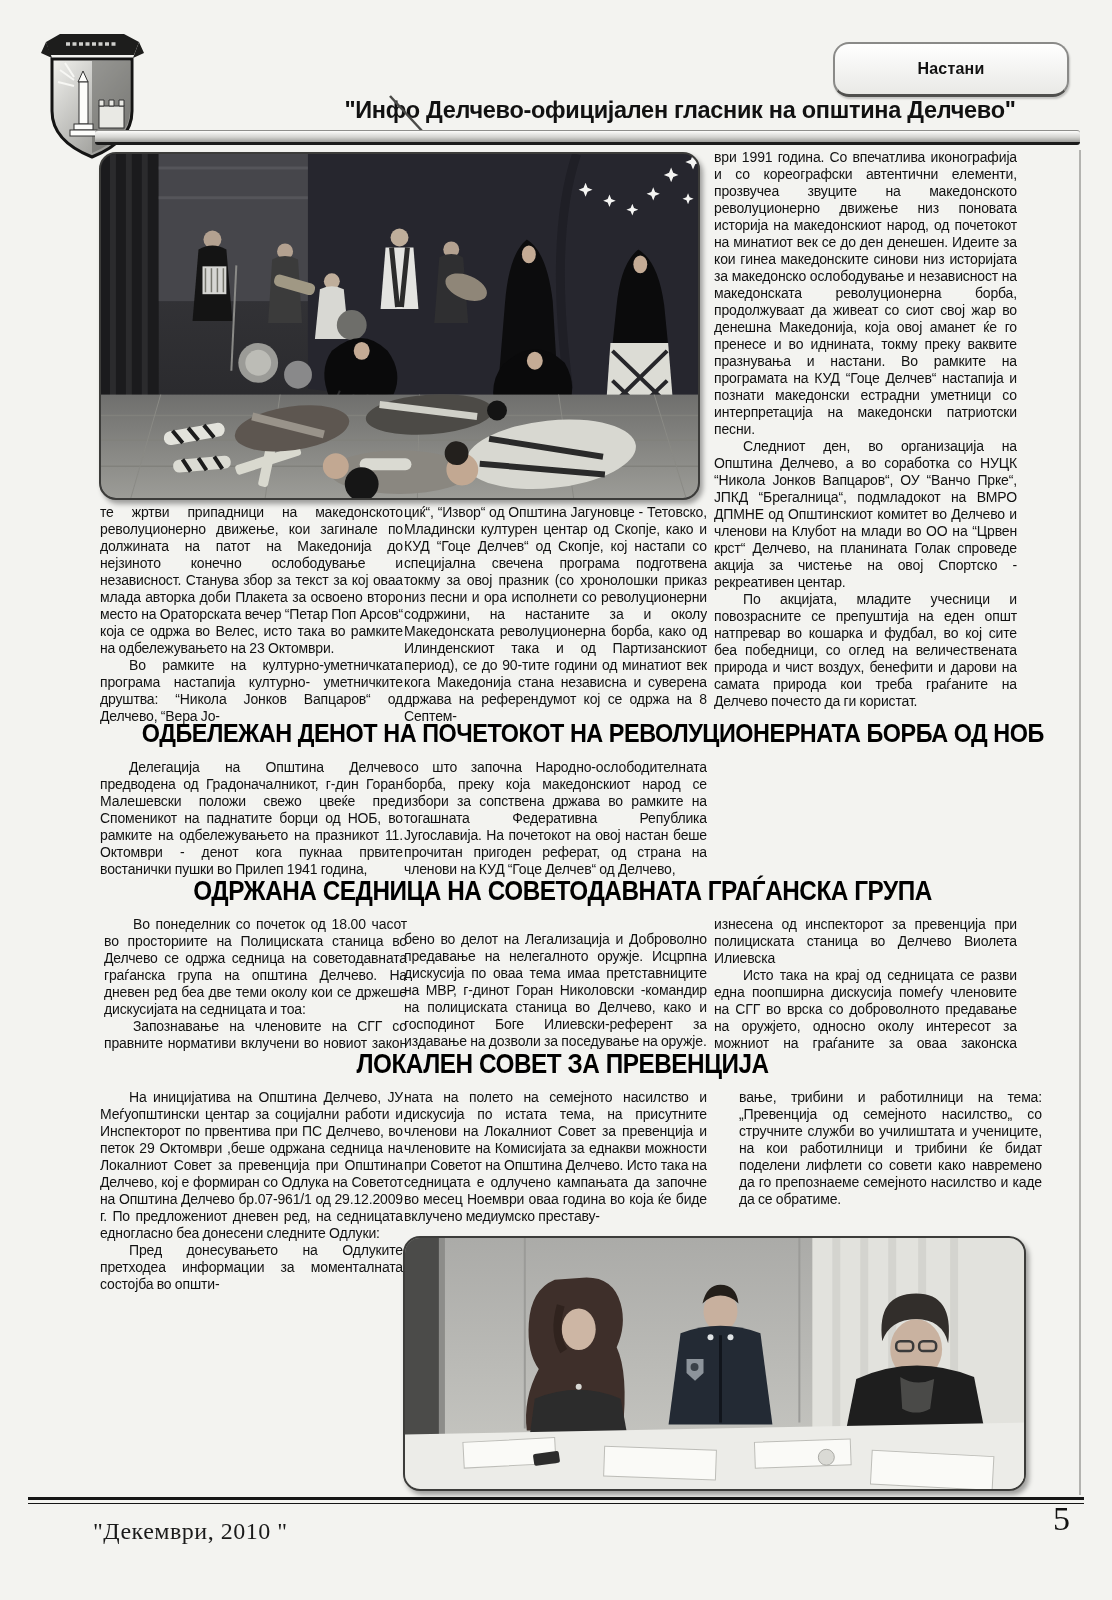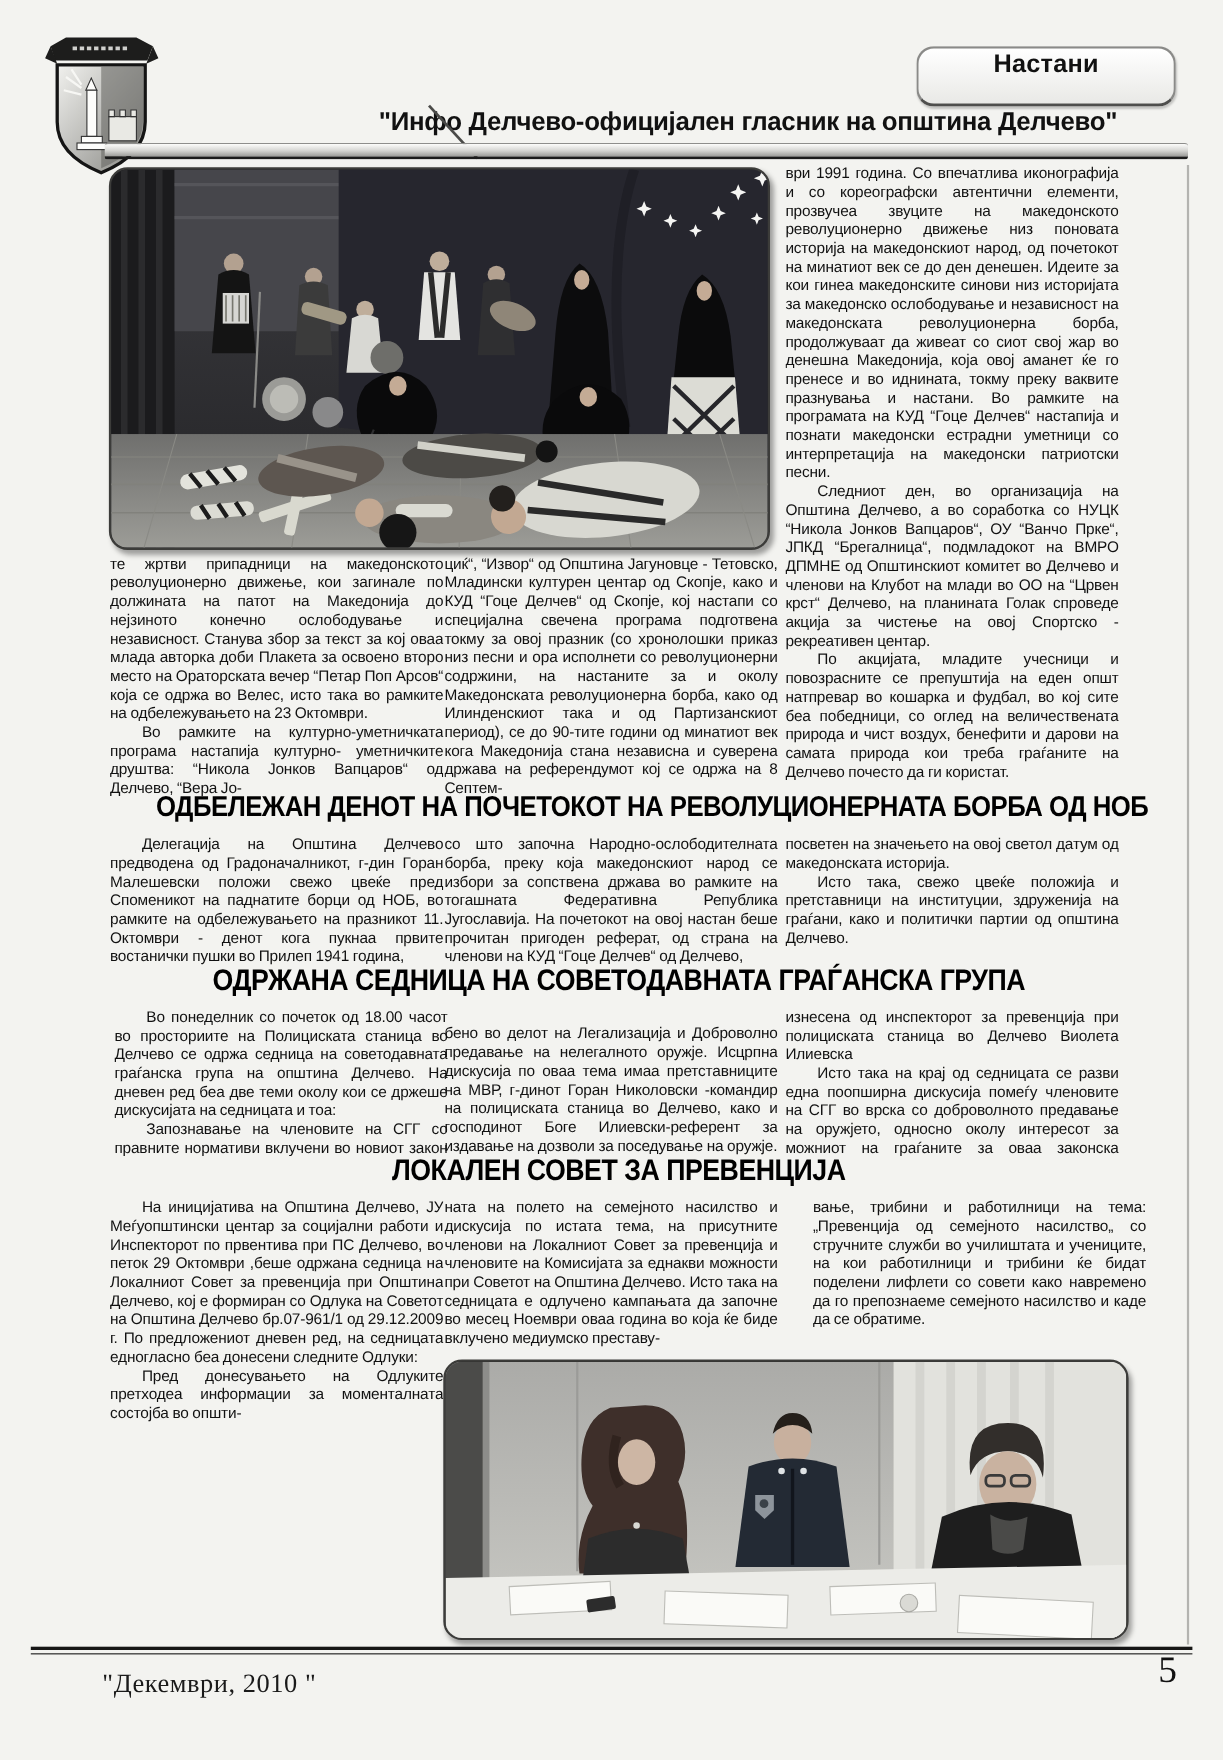--- a/index.html
+++ b/index.html
@@ -2,22 +2,22 @@
 <html><head>
 <meta charset="utf-8">
 <style>
   html,body{margin:0;padding:0;background:#777;}
   .page{position:relative;width:1112px;height:1600px;margin:0 auto;background:#f3f3f0;
         font-family:"Liberation Sans",sans-serif;color:#111;overflow:hidden;}
   
   .logo{position:absolute;left:40px;top:28px;width:105px;height:138px;}
   .badge{position:absolute;left:833px;top:42px;width:232px;height:50px;border-radius:16px;
          border:2px solid #8a8a88;border-bottom:3px solid #4f4f4d;
-         background:linear-gradient(#ffffff,#e9e9e6);display:flex;align-items:flex-start;justify-content:center;
-         font-size:23px;font-weight:bold;letter-spacing:0.2px;box-shadow:1px 2px 2px rgba(0,0,0,.2);}
+         background:linear-gradient(#ffffff,#e9e9e6);display:flex;align-items:center;justify-content:center;
+         font-size:16px;font-weight:bold;letter-spacing:0.2px;box-shadow:1px 2px 2px rgba(0,0,0,.2);}
   .masthead-title{position:absolute;left:330px;top:97px;width:700px;text-align:center;
          font-size:23.5px;font-weight:bold;letter-spacing:-0.3px;white-space:nowrap;}
   .head-bar{position:absolute;left:95px;top:130px;width:985px;height:11px;
          background:linear-gradient(#fcfcfb,#d4d4d1 55%,#9d9d9a);
          border-top:1px solid #8e8e8c;border-bottom:3.5px solid #1b1b1b;border-radius:3px;}
   .diag{position:absolute;left:386px;top:94px;width:50px;height:52px;}
   
   .photo{position:absolute;border:2.5px solid #3c3c3a;border-radius:17px;overflow:hidden;
          box-shadow:3px 4px 5px rgba(0,0,0,.35);background:#222;}
   .photo svg{display:block;width:100%;height:100%;}
@@ -219,24 +219,20 @@
     <p class="ind">По акцијата, младите учесници и повозрасните се препуштија на еден општ натпревар во кошарка и фудбал, во кој сите беа победници, со оглед на величествената природа и чист воздух, бенефити и дарови на самата природа кои треба граѓаните на Делчево почесто да ги користат.</p>
   </section>
 
   <h2 class="headline" id="h-nob">ОДБЕЛЕЖАН ДЕНОТ НА ПОЧЕТОКОТ НА РЕВОЛУЦИОНЕРНАТА БОРБА ОД НОБ</h2>
   <section class="col" id="a2c1">
     <p class="ind">Делегација на Општина Делчево предводена од Градоначалникот, г-дин Горан Малешевски положи свежо цвеќе пред Споменикот на паднатите борци од НОБ, во рамките на одбележувањето на празникот 11. Октомври - денот кога пукнаа првите востанички пушки во Прилеп 1941 година,</p>
   </section>
   <section class="col" id="a2c2">
     <p>со што започна Народно-ослободителната борба, преку која македонскиот народ се избори за сопствена држава во рамките на тогашната Федеративна Република Југославија. На почетокот на овој настан беше прочитан пригоден реферат, од страна на членови на КУД “Гоце Делчев“ од Делчево,</p>
   </section>
-  <section class="col" id="a2c3">
-    <p>посветен на значењето на овој светол датум од македонската историја.</p>
-    <p class="ind">Исто така, свежо цвеќе положија и претставници на институции, здруженија на граѓани, како и политички партии од општина Делчево.</p>
-  </section>
 
   <h2 class="headline" id="h-sgg">ОДРЖАНА СЕДНИЦА НА СОВЕТОДАВНАТА ГРАЃАНСКА ГРУПА</h2>
   <section class="col" id="a3c1">
     <p class="ind">Во понеделник со почеток од 18.00 часот во просториите на Полициската станица во Делчево се одржа седница на советодавната граѓанска група на општина Делчево. На дневен ред беа две теми околу кои се држеше дискусијата на седницата и тоа:</p>
     <p class="ind">Запознавање на членовите на СГГ со правните нормативи вклучени во новиот закон за оружје , осо-</p>
   </section>
   <section class="col" id="a3c2">
     <p>бено во делот на Легализација и Доброволно предавање на нелегалното оружје. Исцрпна дискусија по оваа тема имаа претставниците на МВР, г-динот Горан Николовски -командир на полициската станица во Делчево, како и господинот Боге Илиевски-референт за издавање на дозволи за поседување на оружје.</p>
 
   </section>

